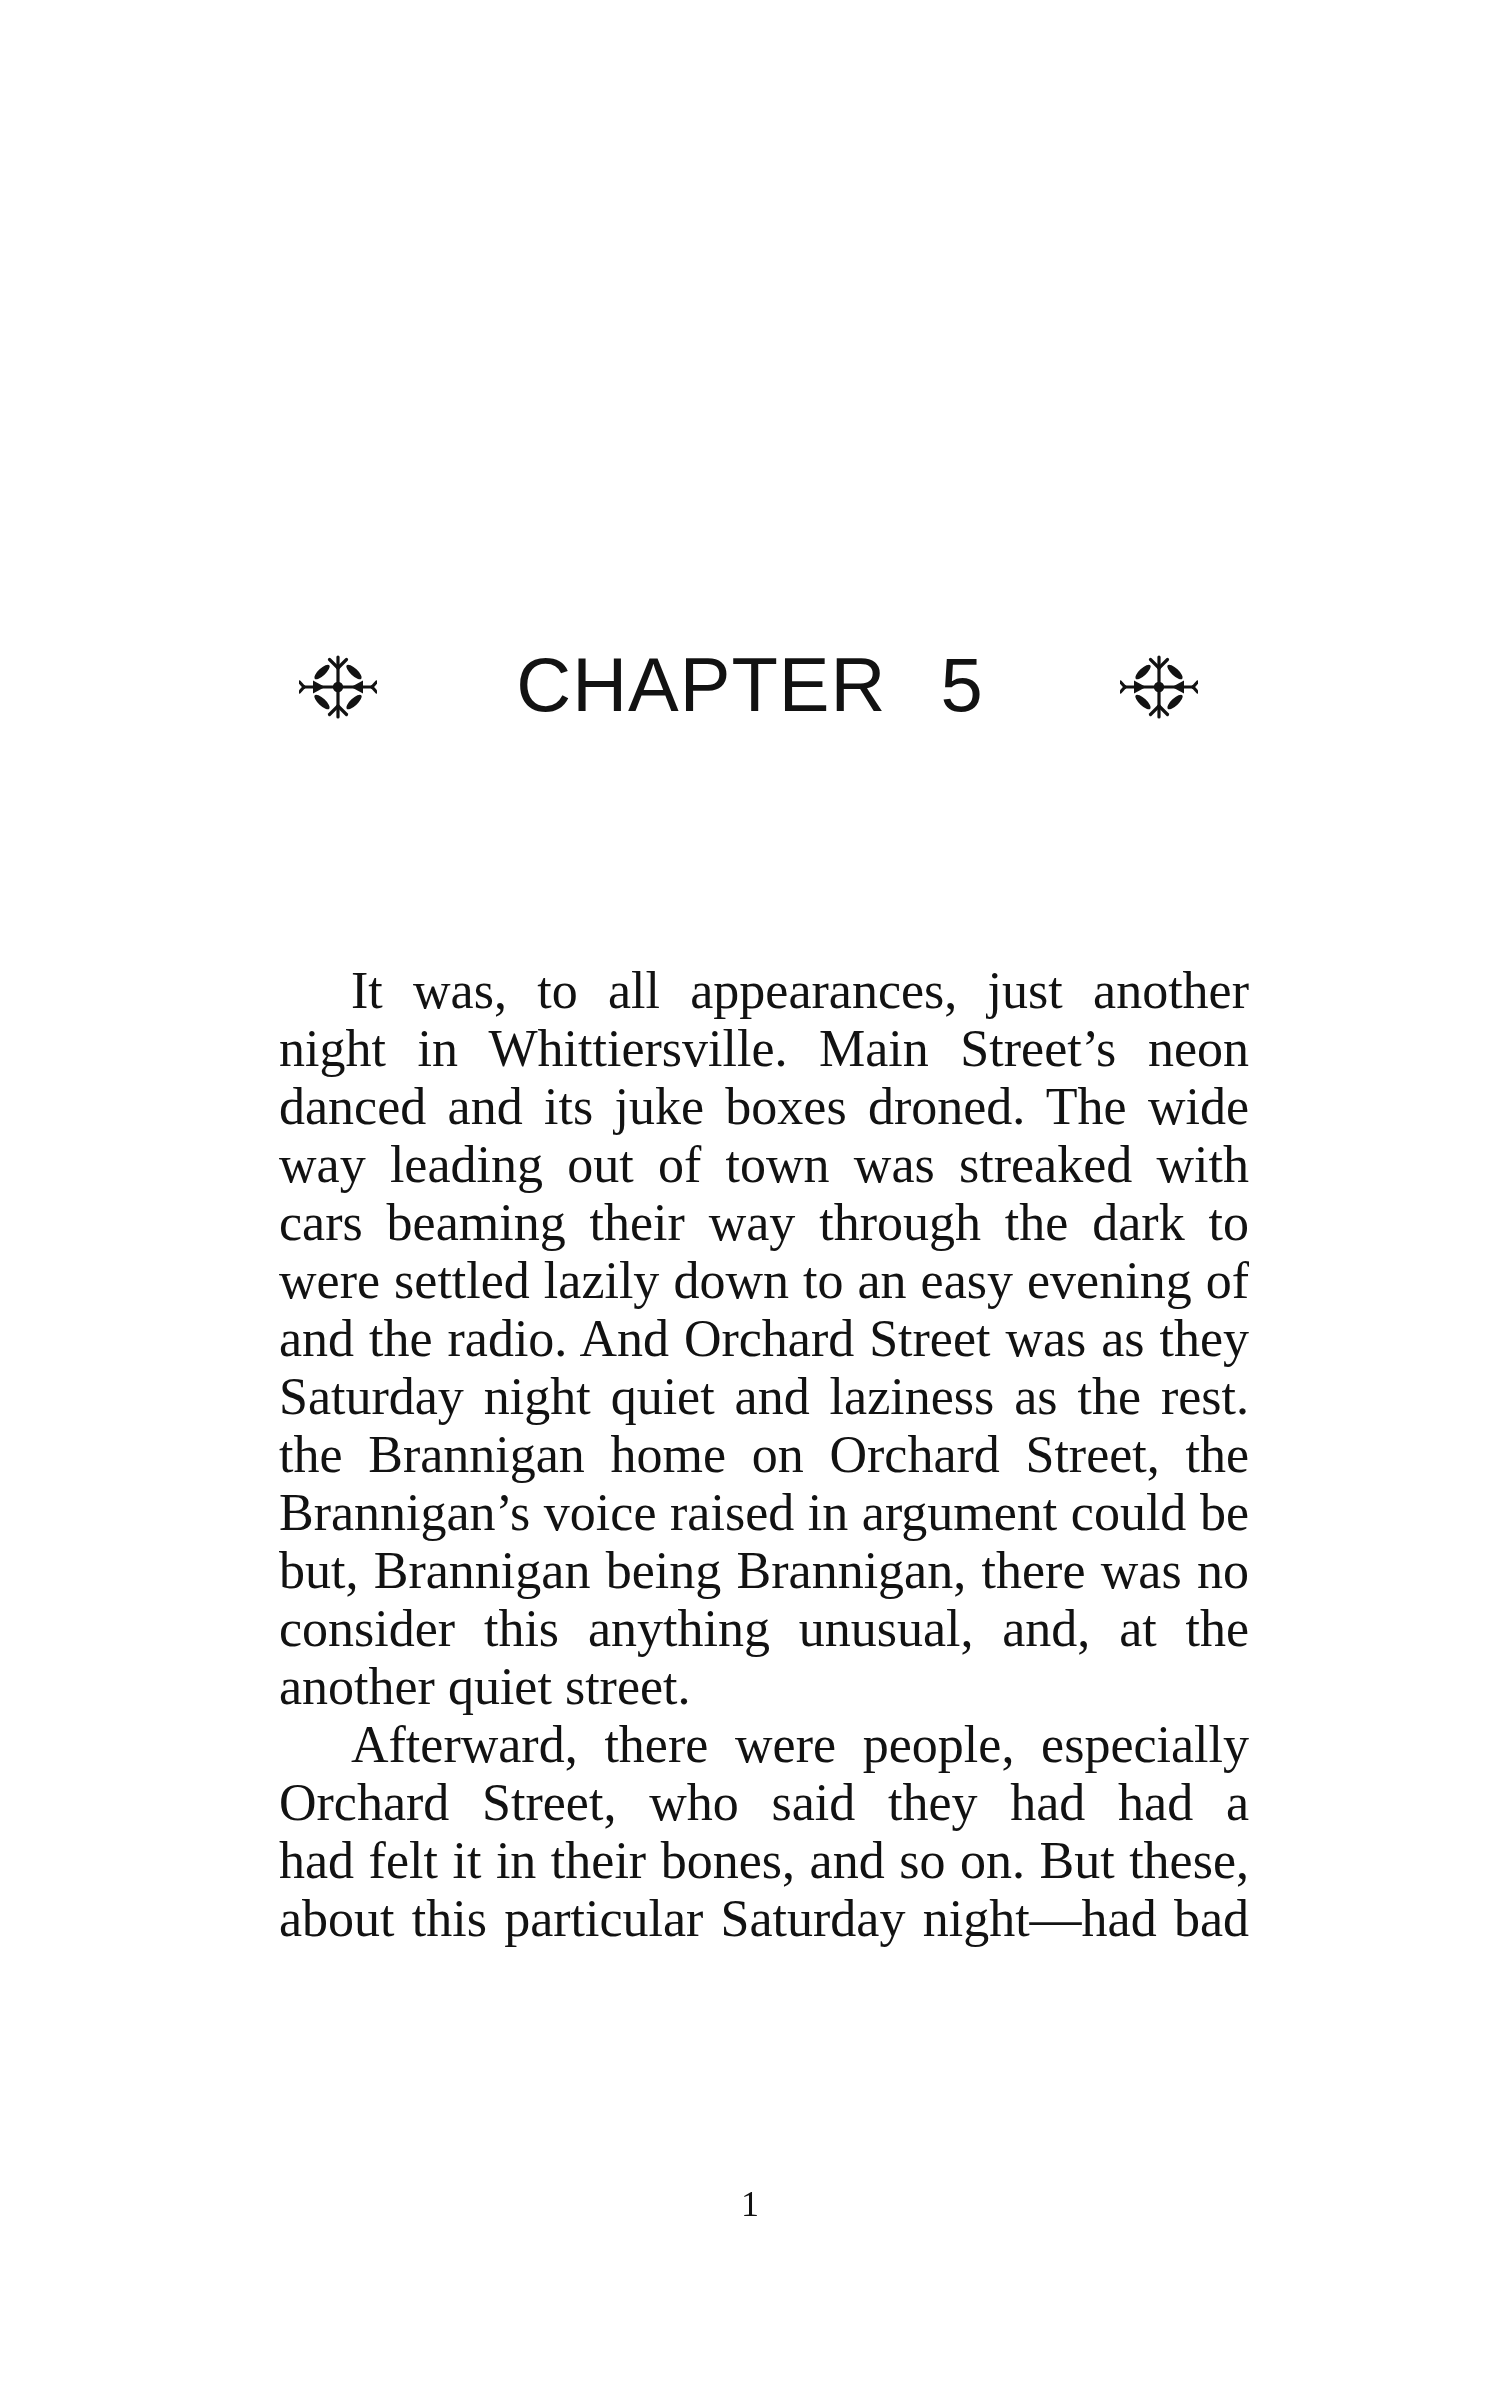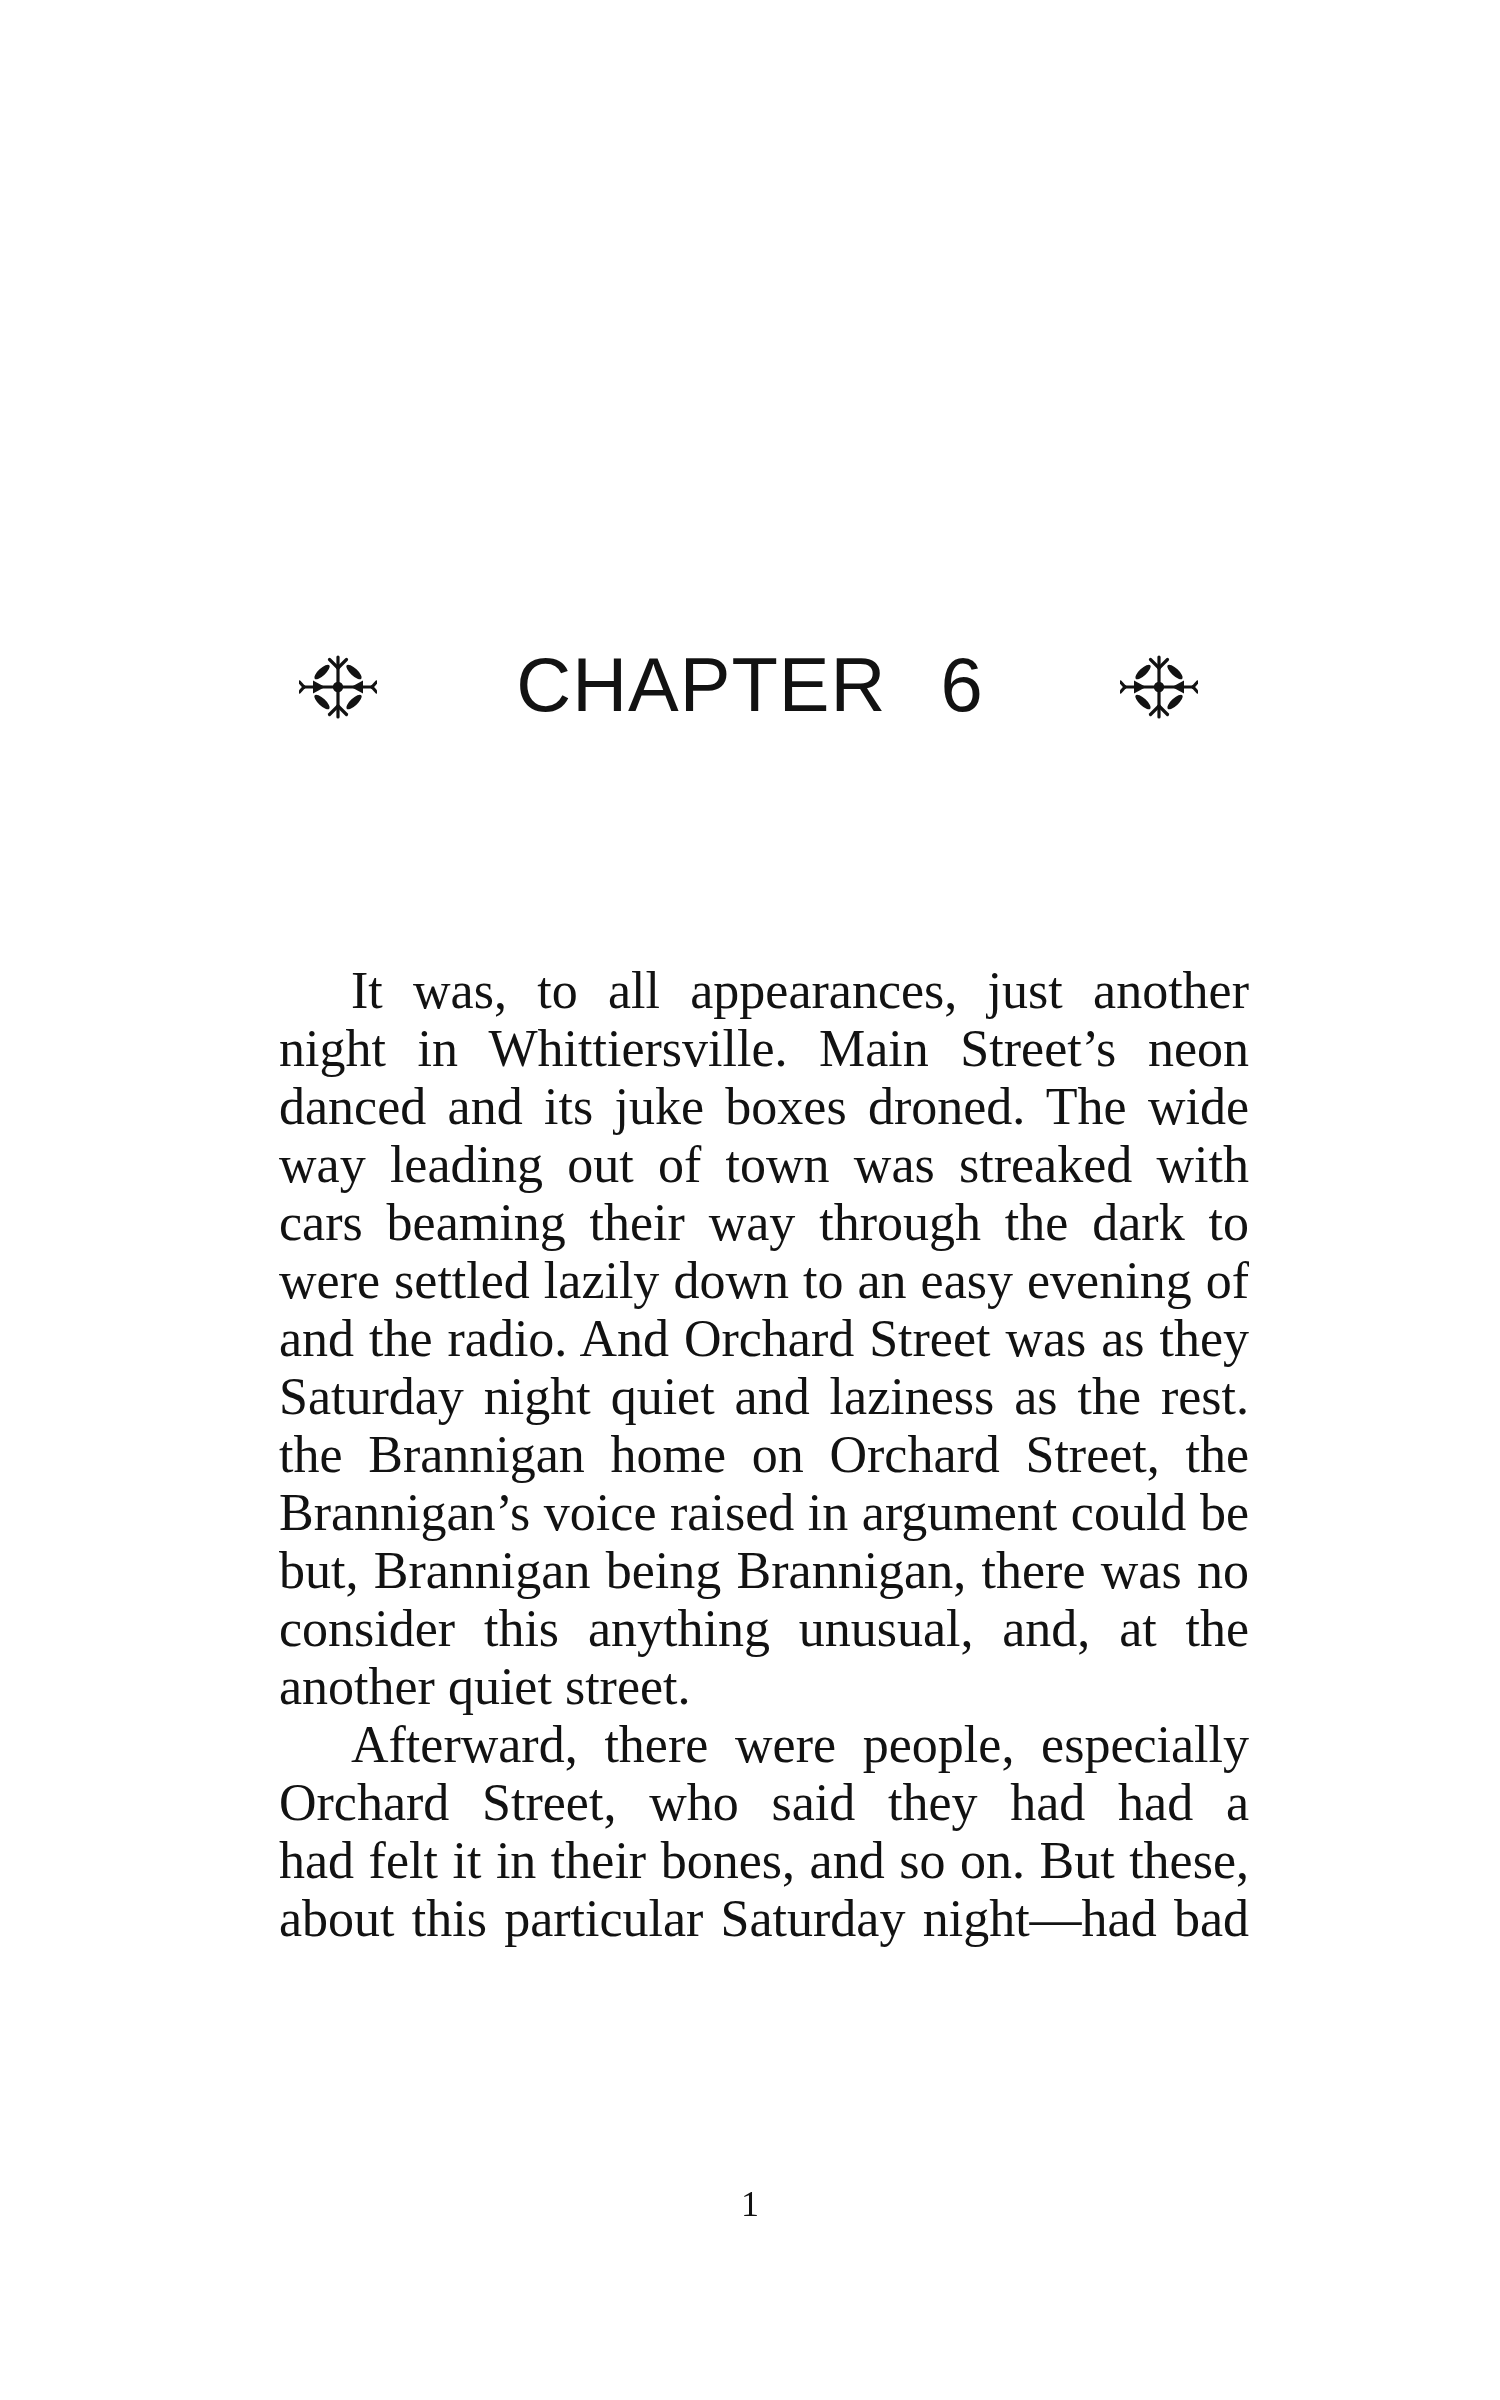--- a/index.html
+++ b/index.html
@@ -90,21 +90,21 @@
       <polygon points="13,0 25,-6.5 25,6.5" stroke="none"></polygon>
       <line x1="34" y1="0" x2="38.5" y2="-5"></line>
       <line x1="34" y1="0" x2="38.5" y2="5"></line>
       <ellipse cx="-16" cy="-15" rx="10" ry="3.6" transform="rotate(-43 -16 -15)" stroke="none"></ellipse>
       <ellipse cx="16" cy="-15" rx="10" ry="3.6" transform="rotate(43 16 -15)" stroke="none"></ellipse>
       <ellipse cx="-16" cy="15" rx="10" ry="3.6" transform="rotate(43 -16 15)" stroke="none"></ellipse>
       <ellipse cx="16" cy="15" rx="10" ry="3.6" transform="rotate(-43 16 15)" stroke="none"></ellipse>
     </g>
   </svg>
 
-  <div class="chapter-title">CHAPTER 6</div>
+  <div class="chapter-title">CHAPTER 5</div>
 
   <svg class="ornament right" viewBox="-39 -33 78 66" xmlns="http://www.w3.org/2000/svg">
     <g fill="#121212" stroke="#121212" stroke-width="3.2" stroke-linecap="round">
       <circle cx="0" cy="0" r="5.2" stroke="none"></circle>
       <line x1="0" y1="0" x2="0" y2="-21"></line>
       <line x1="0" y1="-21" x2="0" y2="-30"></line>
       <line x1="0" y1="-19" x2="-8.5" y2="-27.5"></line>
       <line x1="0" y1="-19" x2="8.5" y2="-27.5"></line>
       <line x1="0" y1="0" x2="0" y2="21"></line>
       <line x1="0" y1="21" x2="0" y2="30"></line>

